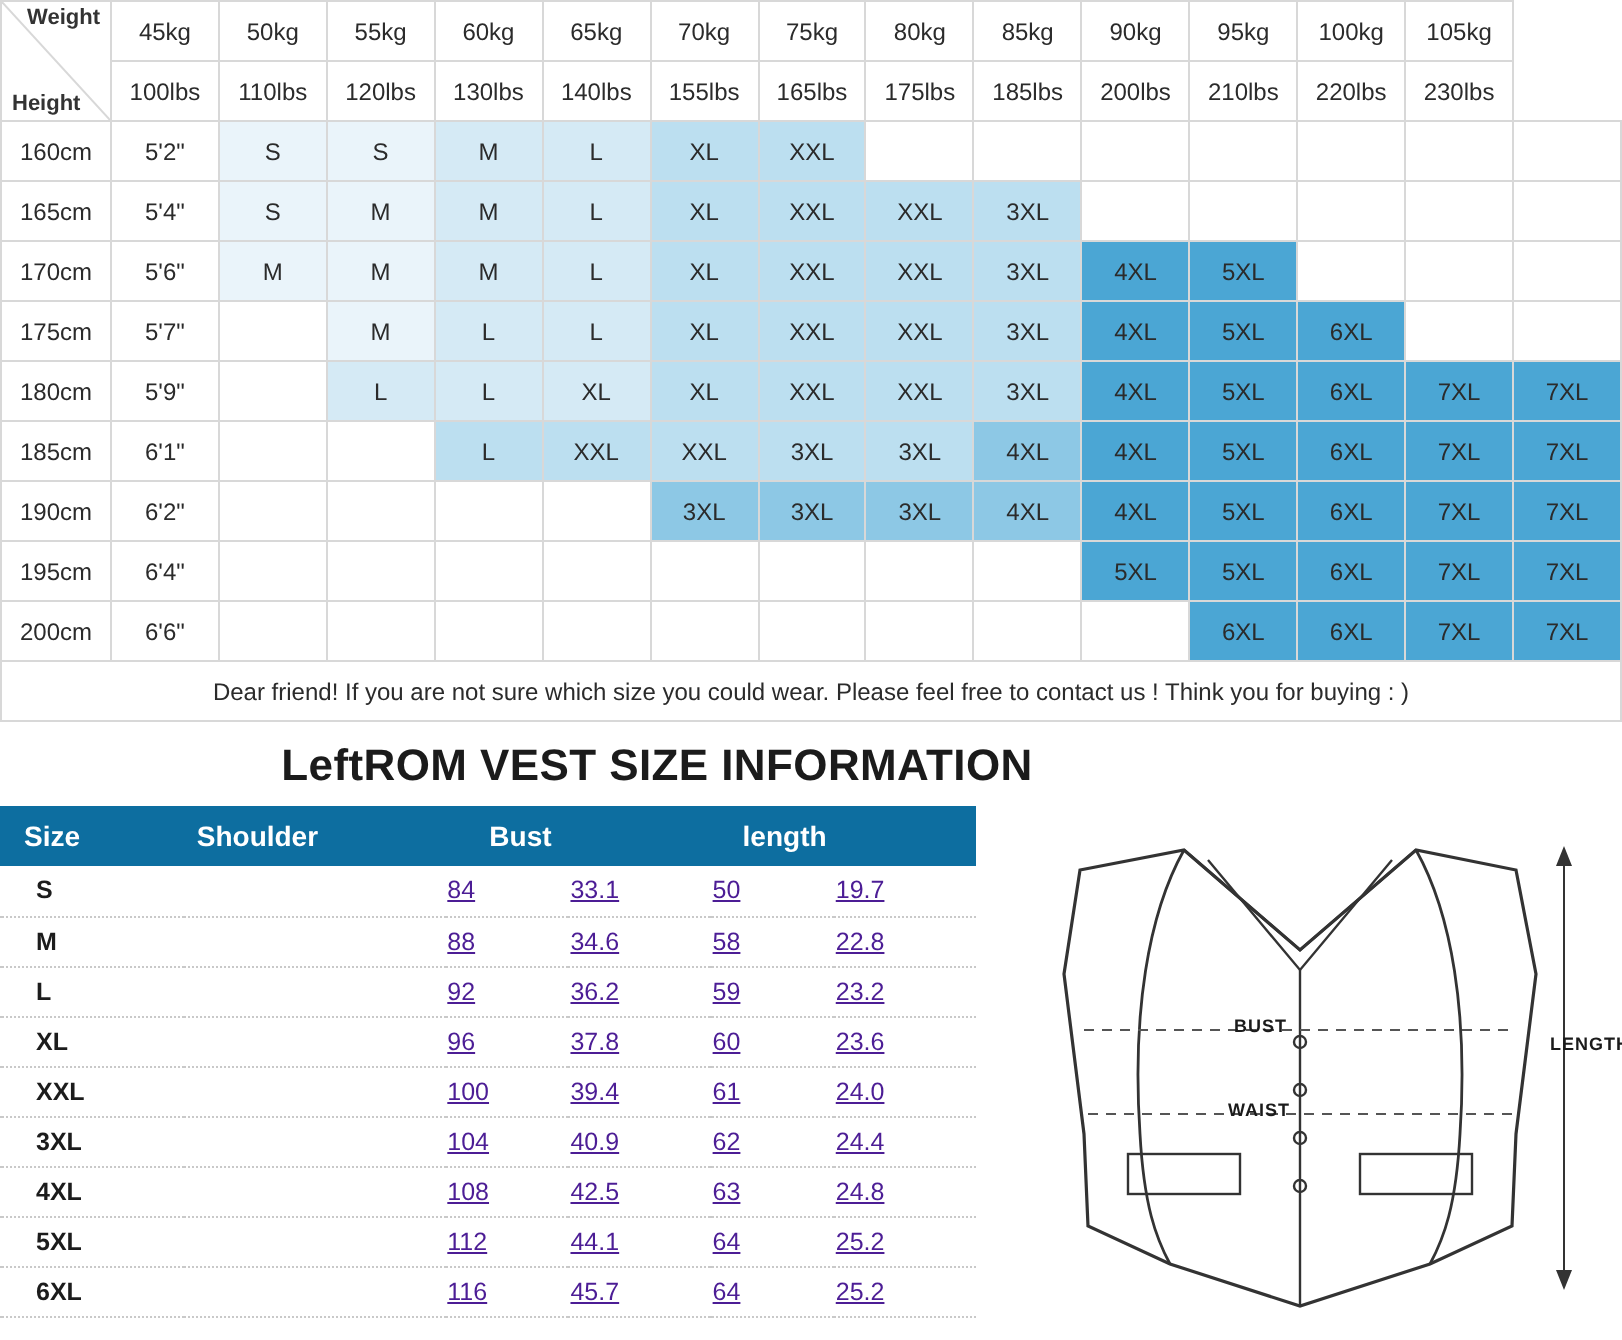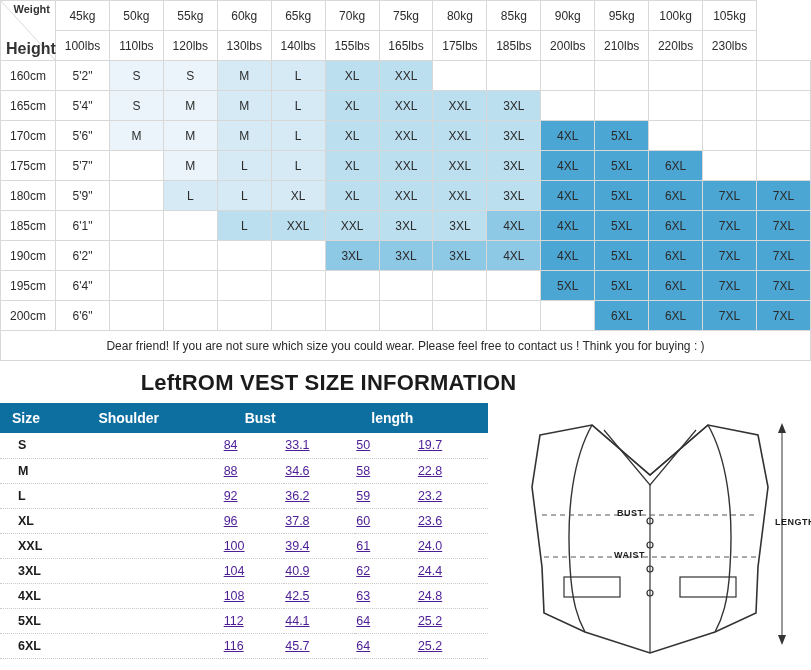--- a/index.html
+++ b/index.html
@@ -31,21 +31,21 @@
   .corner {
     width: 55px;
     position: relative;
     padding: 0;
     background: #fff;
   }
   .corner .wlabel {
     position: absolute; right: 5px; top: 2px; font-size: 11px; font-weight: bold; color:#333;
   }
   .corner .hlabel {
-    position: absolute; left: 5px; bottom: 2px; font-size: 16px; font-weight: bold; color:#333;
+    position: absolute; left: 5px; bottom: 2px; font-size: 11px; font-weight: bold; color:#333;
   }
   .corner .diag {
     position: absolute; left:0; top:0; width:100%; height:100%;
   }
   .hdr-kg, .hdr-lbs { font-size: 12px; color:#2b2b2b; }
   .hcm, .hin { font-size: 12px; }
   .hcm { font-weight: normal; }
 
   
   .s0 { background:#ffffff; }

